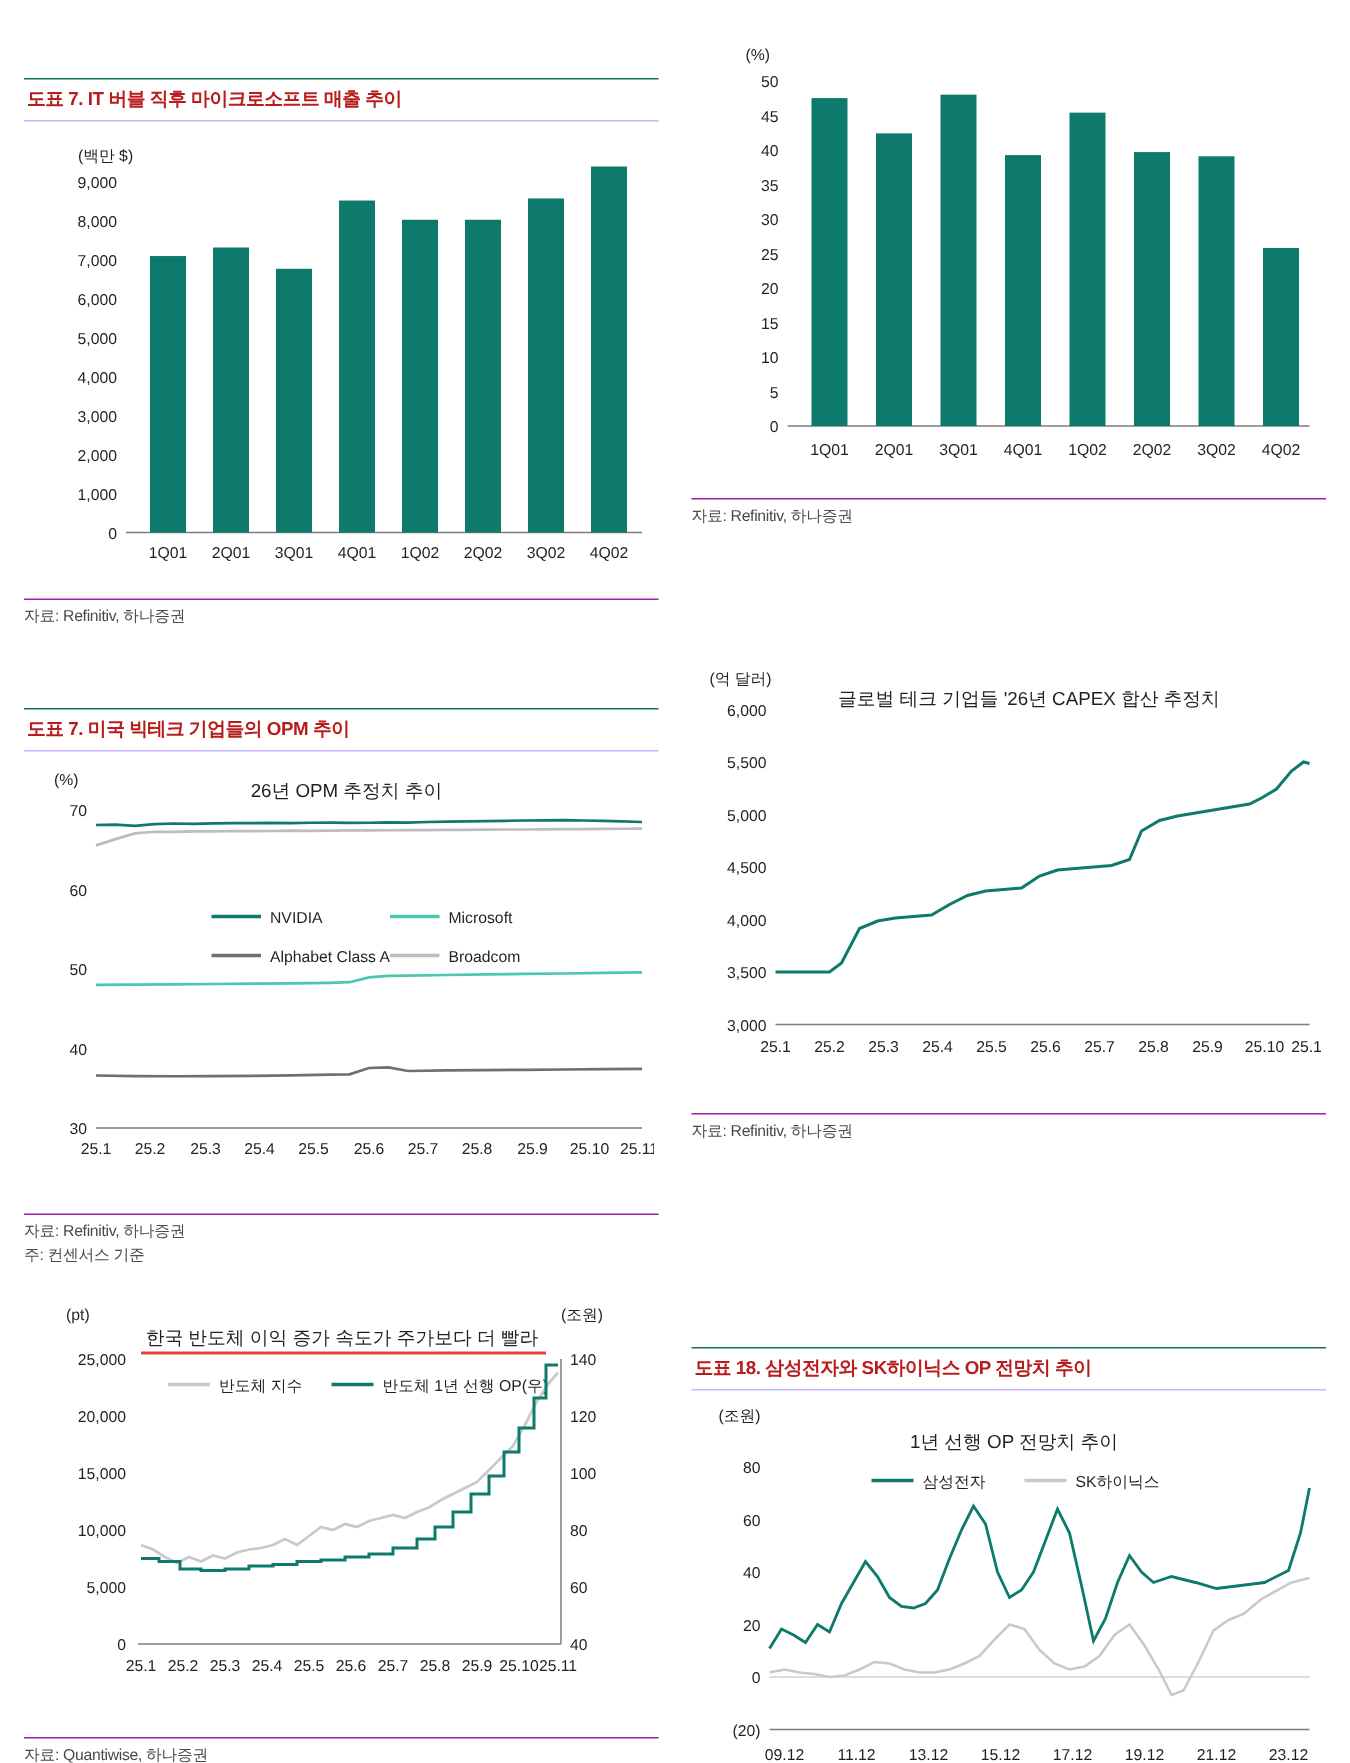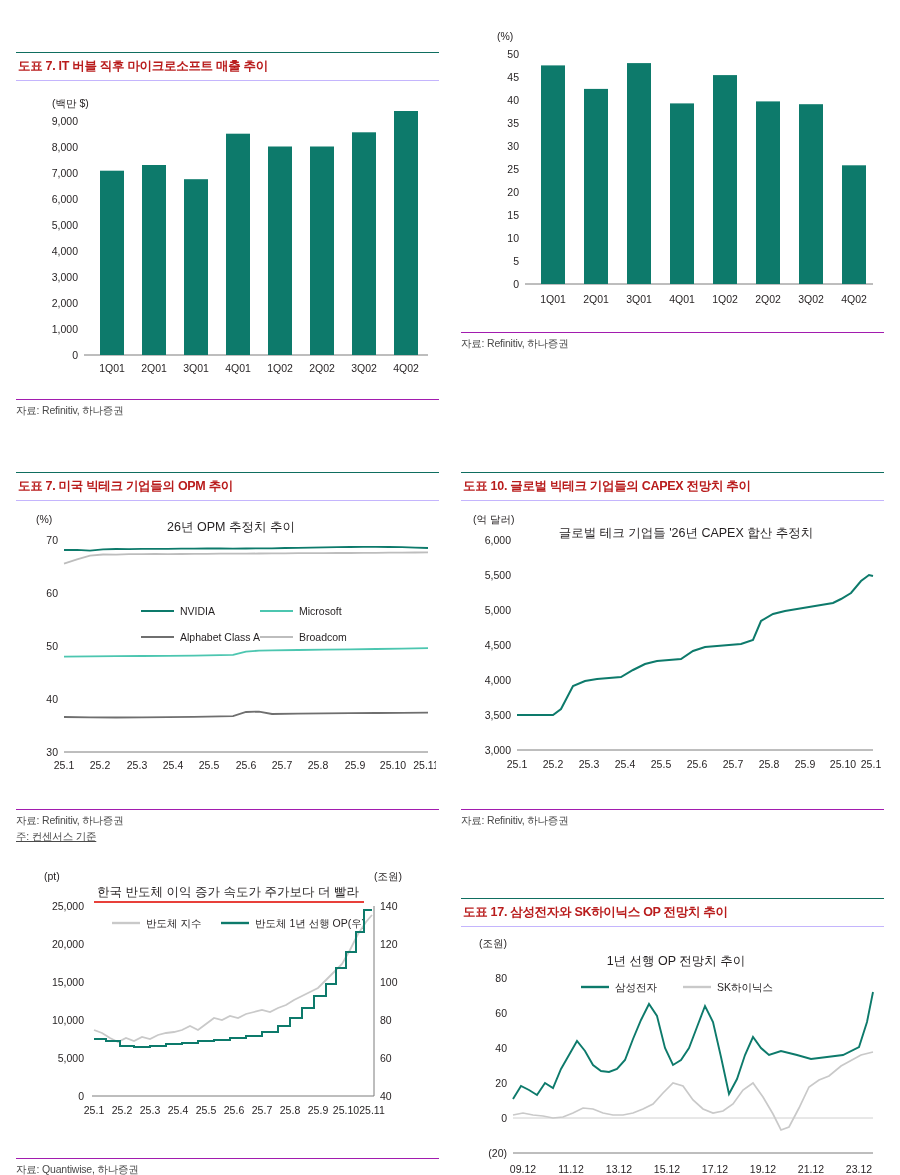--- a/index.html
+++ b/index.html
@@ -3,21 +3,21 @@
 <meta charset="utf-8">
 <style>
   html,body{margin:0;padding:0;background:#ffffff;}
   body{width:900px;height:1175px;font-family:"Liberation Sans","DejaVu Sans",sans-serif;color:#231f20;}
   .page{width:900px;height:1175px;position:relative;box-sizing:border-box;padding:14px 16px;}
   .grid{display:grid;grid-template-columns:1fr 1fr;grid-template-rows:auto auto auto;column-gap:22px;row-gap:16px;}
   .panel{position:relative;}
   .ptitle{font-size:12.5px;font-weight:bold;color:#b91c1c;border-top:1.6px solid #0f6e60;border-bottom:1px solid #c4b5fd;padding:5px 2px 5px 2px;letter-spacing:-0.3px;margin-top:38px;}
   .plot-wrap{position:relative;text-align:right;}
   .src{font-size:10.5px;color:#4a4a4a;border-top:1px solid #a21caf;padding-top:4px;margin-top:18px;letter-spacing:-0.2px;}
-  .note{font-size:10.5px;color:#4a4a4a;padding-top:2px;letter-spacing:-0.2px;text-decoration:underline;}
+  .note{font-size:10.5px;color:#4a4a4a;padding-top:2px;letter-spacing:-0.2px;}
   svg{display:block;}
   text{font-family:"Liberation Sans","DejaVu Sans",sans-serif;}
   .tick{font-size:10.5px;fill:#231f20;}
   .xtick{font-size:10.5px;fill:#231f20;}
   .chtitle{font-size:12.5px;fill:#231f20;}
   .legtxt{font-size:10.5px;fill:#231f20;}
   .axisline{stroke:#7d7d7d;stroke-width:1;}
 </style>
 </head>
 <body>
@@ -155,21 +155,20 @@
             <text class="xtick" x="377" y="268" text-anchor="middle">25.10</text>
             <text class="xtick" x="410" y="268" text-anchor="middle">25.11</text>
           </g>
         </svg>
       </div>
       <div class="src">자료: Refinitiv, 하나증권</div>
       <div class="note">주: 컨센서스 기준</div>
     </div>
 
     <div class="panel">
-      <div class="ptitle">도표 10. 글로벌 빅테크 기업들의 CAPEX 전망치 추이</div>
       <div class="plot-wrap">
         <svg width="420" height="290" viewBox="0 0 420 290">
           <text class="tick" x="12" y="22">(억 달러)</text>
           <text class="chtitle" x="225" y="36" text-anchor="middle">글로벌 테크 기업들 '26년 CAPEX 합산 추정치</text>
           <g>
             <text class="tick" x="50" y="43" text-anchor="end">6,000</text>
             <text class="tick" x="50" y="78" text-anchor="end">5,500</text>
             <text class="tick" x="50" y="113" text-anchor="end">5,000</text>
             <text class="tick" x="50" y="148" text-anchor="end">4,500</text>
             <text class="tick" x="50" y="183" text-anchor="end">4,000</text>
@@ -246,21 +245,21 @@
             <text class="xtick" x="330" y="254" text-anchor="middle">25.10</text>
             <text class="xtick" x="356" y="254" text-anchor="middle">25.11</text>
           </g>
         </svg>
       </div>
       <div class="src">자료: Quantiwise, 하나증권</div>
       <div class="note">주: 컨센서스 기준</div>
     </div>
 
     <div class="panel">
-      <div class="ptitle">도표 17. 삼성전자와 SK하이닉스 OP 전망치 추이</div>
+      <div class="ptitle">도표 18. 삼성전자와 SK하이닉스 OP 전망치 추이</div>
       <div class="plot-wrap">
         <svg width="420" height="280" viewBox="0 0 420 280">
           <text class="tick" x="18" y="20">(조원)</text>
           <text class="chtitle" x="215" y="38" text-anchor="middle">1년 선행 OP 전망치 추이</text>
           <g>
             <text class="tick" x="46" y="55" text-anchor="end">80</text>
             <text class="tick" x="46" y="90" text-anchor="end">60</text>
             <text class="tick" x="46" y="125" text-anchor="end">40</text>
             <text class="tick" x="46" y="160" text-anchor="end">20</text>
             <text class="tick" x="46" y="195" text-anchor="end">0</text>

